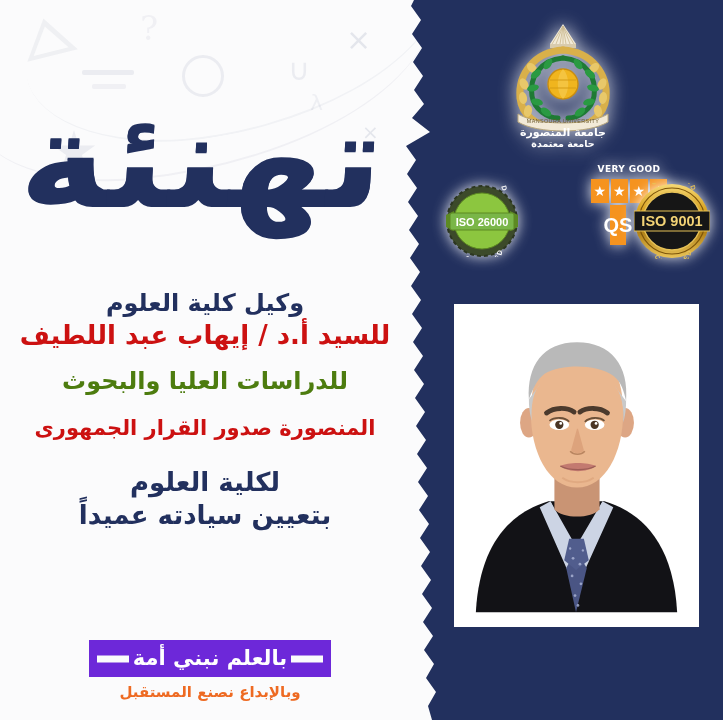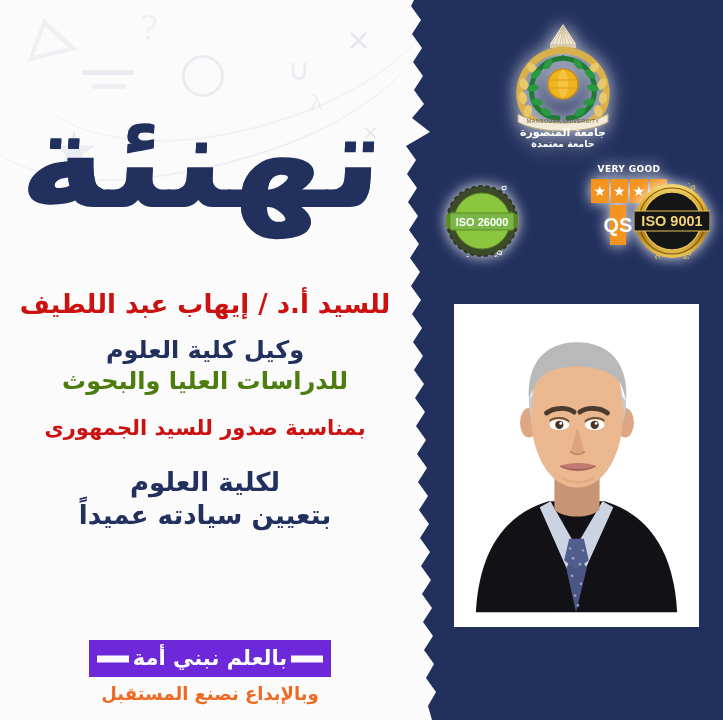--- a/index.html
+++ b/index.html
@@ -163,21 +163,21 @@
     padding:6px 44px 7px 44px;
   }
   .ribbon:before,.ribbon:after{
     content:"";position:absolute;top:50%;
     width:32px;height:7px;background:#fbfbfc;
     transform:translateY(-50%);
   }
   .ribbon:before{left:8px;}
   .ribbon:after{right:8px;}
   .slogan-sub{
-    margin-top:6px;color:#ee6a22;font-size:18px;font-weight:700;
+    margin-top:6px;color:#ee6a22;font-size:15px;font-weight:700;
   }
 </style>
 </head>
 <body>
 
 <div id="poster">
 
   <svg class="tear" viewBox="0 0 40 720" preserveAspectRatio="none" style="z-index:2;">
   </svg>
 
@@ -205,24 +205,24 @@
   <div class="deco deco-x">×</div>
   <div class="deco deco-u">∪</div>
   <div class="deco deco-lam">λ</div>
   <div class="deco deco-x2">×</div>
 
   <div class="title-wrap" style="z-index:3;">
     <div class="title-callig">تهنئة</div>
   </div>
 
   <div class="text-block" style="z-index:3;">
+    <p class="line l-role1">وكيل كلية العلوم</p>
     <p class="line l-name">للسيد أ.د / إيهاب عبد اللطيف</p>
-    <p class="line l-role1">وكيل كلية العلوم</p>
     <p class="line l-role2">للدراسات العليا والبحوث</p>
-    <p class="line l-occasion">بمناسبة صدور للسيد الجمهورى</p>
+    <p class="line l-occasion">المنصورة صدور القرار الجمهورى</p>
     <p class="line l-decree2">لكلية العلوم</p>
     <p class="line l-decree1">بتعيين سيادته عميداً</p>
   </div>
 
   <svg class="logo" viewBox="0 0 118 130" style="z-index:3;">
 
     <g>
       <path d="M59 6 L46 26 L72 26 Z" fill="#f2ead8"></path>
       <path d="M46 26 L72 26 L72 30 L46 30 Z" fill="#d8cbae"></path>
       <g stroke="#c9b88e" stroke-width="0.8">

